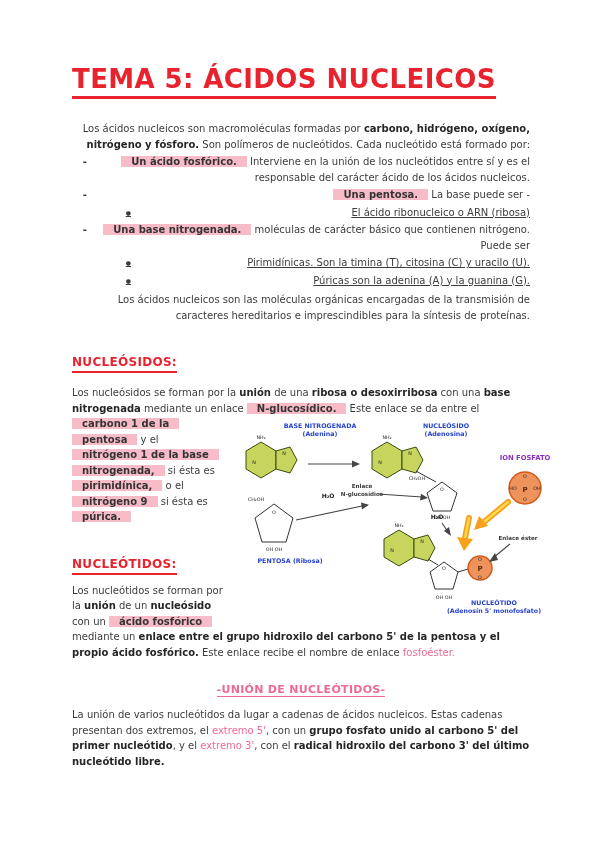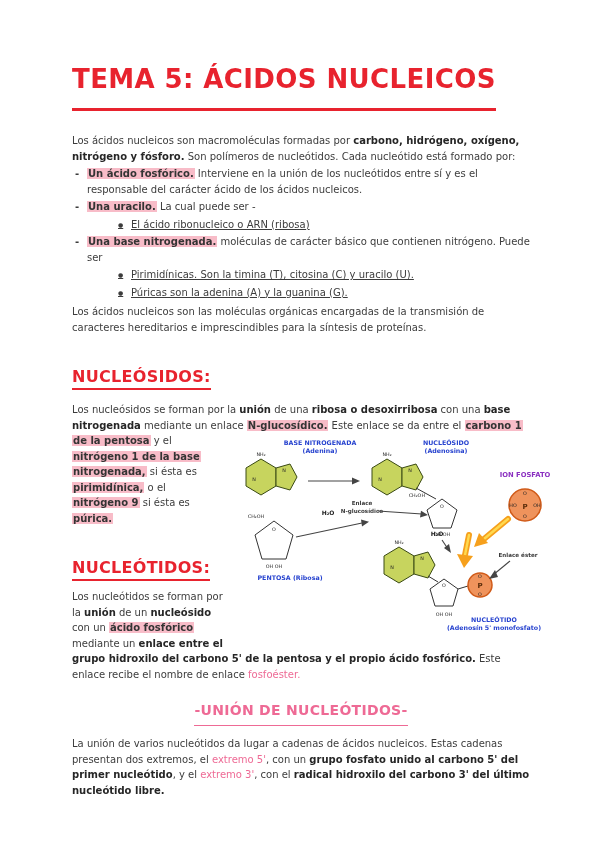--- a/index.html
+++ b/index.html
@@ -12,46 +12,46 @@
   .page {
     width:600px; height:848px;
     padding:64px 70px 0 72px;
     overflow:hidden; position:relative; background:#fff;
   }
   .title {
     display:inline-block;
     font-size:26px; font-weight:800; letter-spacing:.4px;
     color:#e8232e;
     border-bottom:3px solid #e8232e;
-    padding-bottom:14px;
+    padding-bottom:2px;
   }
   .para { font-size:10px; line-height:1.55; margin-top:3px; }
-  .intro { margin-top:22px; }
+  .intro { margin-top:22px;text-align:right; }
   .li { display:flex; margin:2px 0; font-size:10px; line-height:1.55; }
   .li .marker { flex:0 0 15px; padding-left:3px; font-weight:700; }
   .li .txt { flex:1; }
   .sub { margin-left:46px;text-decoration:underline; }
   .sub .dot-marker { flex:0 0 13px; font-size:6px; line-height:15px; }
   .closing { margin-top:4px; }
-  h2.section { margin-top:32px; margin-bottom:12px; font-size:16px; }
+  h2.section { margin-top:32px; margin-bottom:12px; font-size:12px; }
   h2.section .underline {
     display:inline-block; color:#e8232e; font-weight:800;
     border-bottom:2.5px solid #e8232e; padding-bottom:2px; letter-spacing:.3px;
   }
   .flow h2.section { margin-bottom:8px; }
   .seg-n { }
   .seg-b { font-weight:700; color:#262626; }
-  .seg-hl { font-weight:700; color:#343434; background:#f8bcc8; padding:0 1px;
+  .seg-hl { font-weight:700; color:#343434; background:#f8bcc8; padding:0 10px;
             -webkit-box-decoration-break:clone; box-decoration-break:clone; }
   .seg-pink { color:#ee6a95; font-weight:400; }
   .diagram { float:right; width:352px; height:200px; margin:2px -54px 6px 8px; }
   .union-heading { clear:both; text-align:center; margin:18px 0 10px; }
   .union-heading .underline-pink {
-    display:inline-block; color:#ee6a95; font-weight:700; font-size:14px;
-    border-bottom:1.5px solid #ee6a95; padding-bottom:7px; letter-spacing:.3px;
+    display:inline-block; color:#ee6a95; font-weight:700; font-size:11px;
+    border-bottom:1.5px solid #ee6a95; padding-bottom:0; letter-spacing:.3px;
   }
   
   .d-blue   { fill:#2743cf; font-size:6.3px; font-weight:700; }
   .d-purple { fill:#8a2fc0; font-size:6.8px; font-weight:700; }
   .d-small  { fill:#3a3a3a; font-size:5.6px; font-weight:700; }
   .d-atom   { fill:#222222; font-size:4.8px; }
   .d-h2o    { fill:#222222; font-size:6px; font-weight:700; }
   .d-p      { fill:#5b2c0a; font-size:7px; font-weight:700; }
   .shape-base  { fill:#c7d45e; stroke:#3a4a14; stroke-width:1; }
   .shape-sugar { fill:#ffffff; stroke:#333333; stroke-width:1; }
@@ -73,21 +73,21 @@
   <div class="intro">
     <p class="para"><span class="seg-n">Los ácidos nucleicos son macromoléculas formadas por </span><span class="seg-b">carbono, hidrógeno, oxígeno, nitrógeno y fósforo.</span><span class="seg-n"> Son polímeros de nucleótidos. Cada nucleótido está formado por:</span></p>
 
     <div class="li">
       <span class="marker">-</span>
       <span class="txt"><span class="seg-hl">Un ácido fosfórico.</span><span class="seg-n"> Interviene en la unión de los nucleótidos entre sí y es el responsable del carácter ácido de los ácidos nucleicos.</span></span>
     </div>
 
     <div class="li">
       <span class="marker">-</span>
-      <span class="txt"><span class="seg-hl">Una uracilo.</span><span class="seg-n"> La cual puede ser -</span></span>
+      <span class="txt"><span class="seg-hl">Una pentosa.</span><span class="seg-n"> La base puede ser -</span></span>
     </div>
     <div class="li sub">
       <span class="dot-marker">●</span>
       <span class="txt"><span class="seg-n">El ácido ribonucleico o ARN (ribosa)</span></span>
     </div>
 
     <div class="li">
       <span class="marker">-</span>
       <span class="txt"><span class="seg-hl">Una base nitrogenada.</span><span class="seg-n"> moléculas de carácter básico que contienen nitrógeno. Puede ser</span></span>
     </div>

